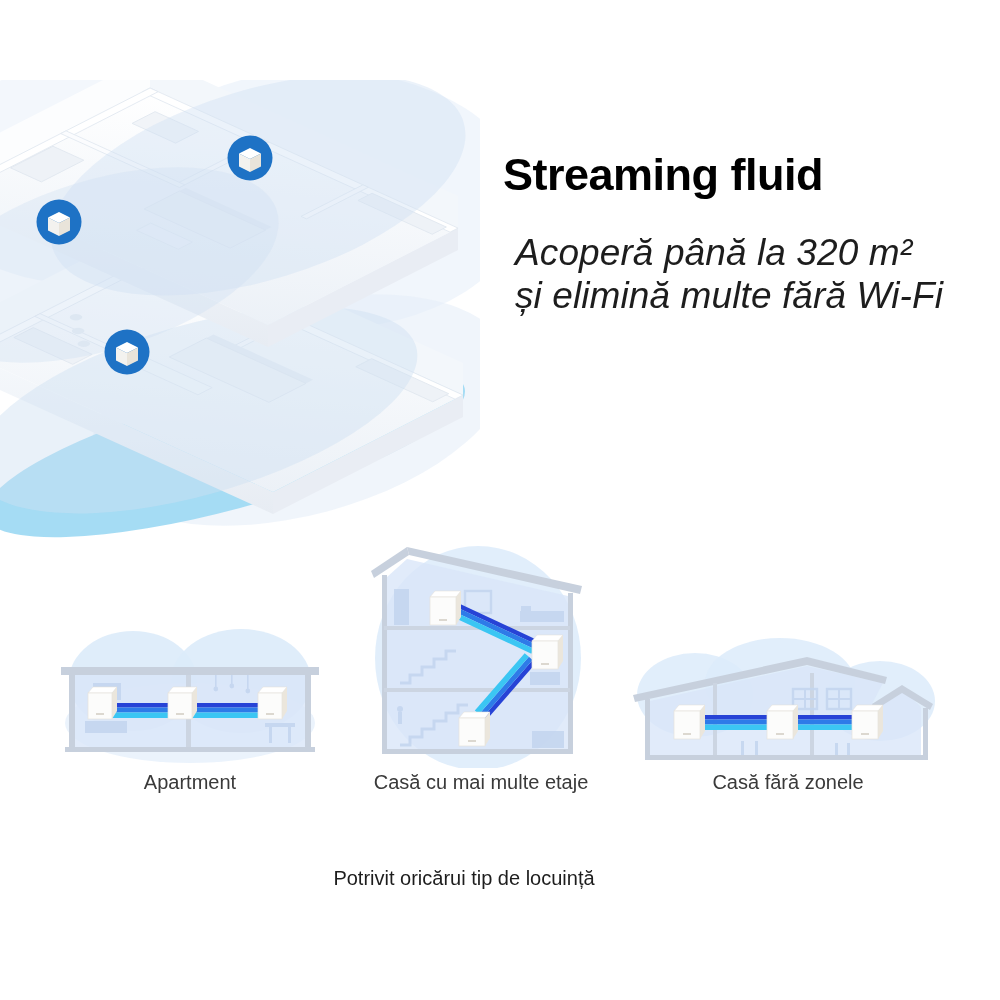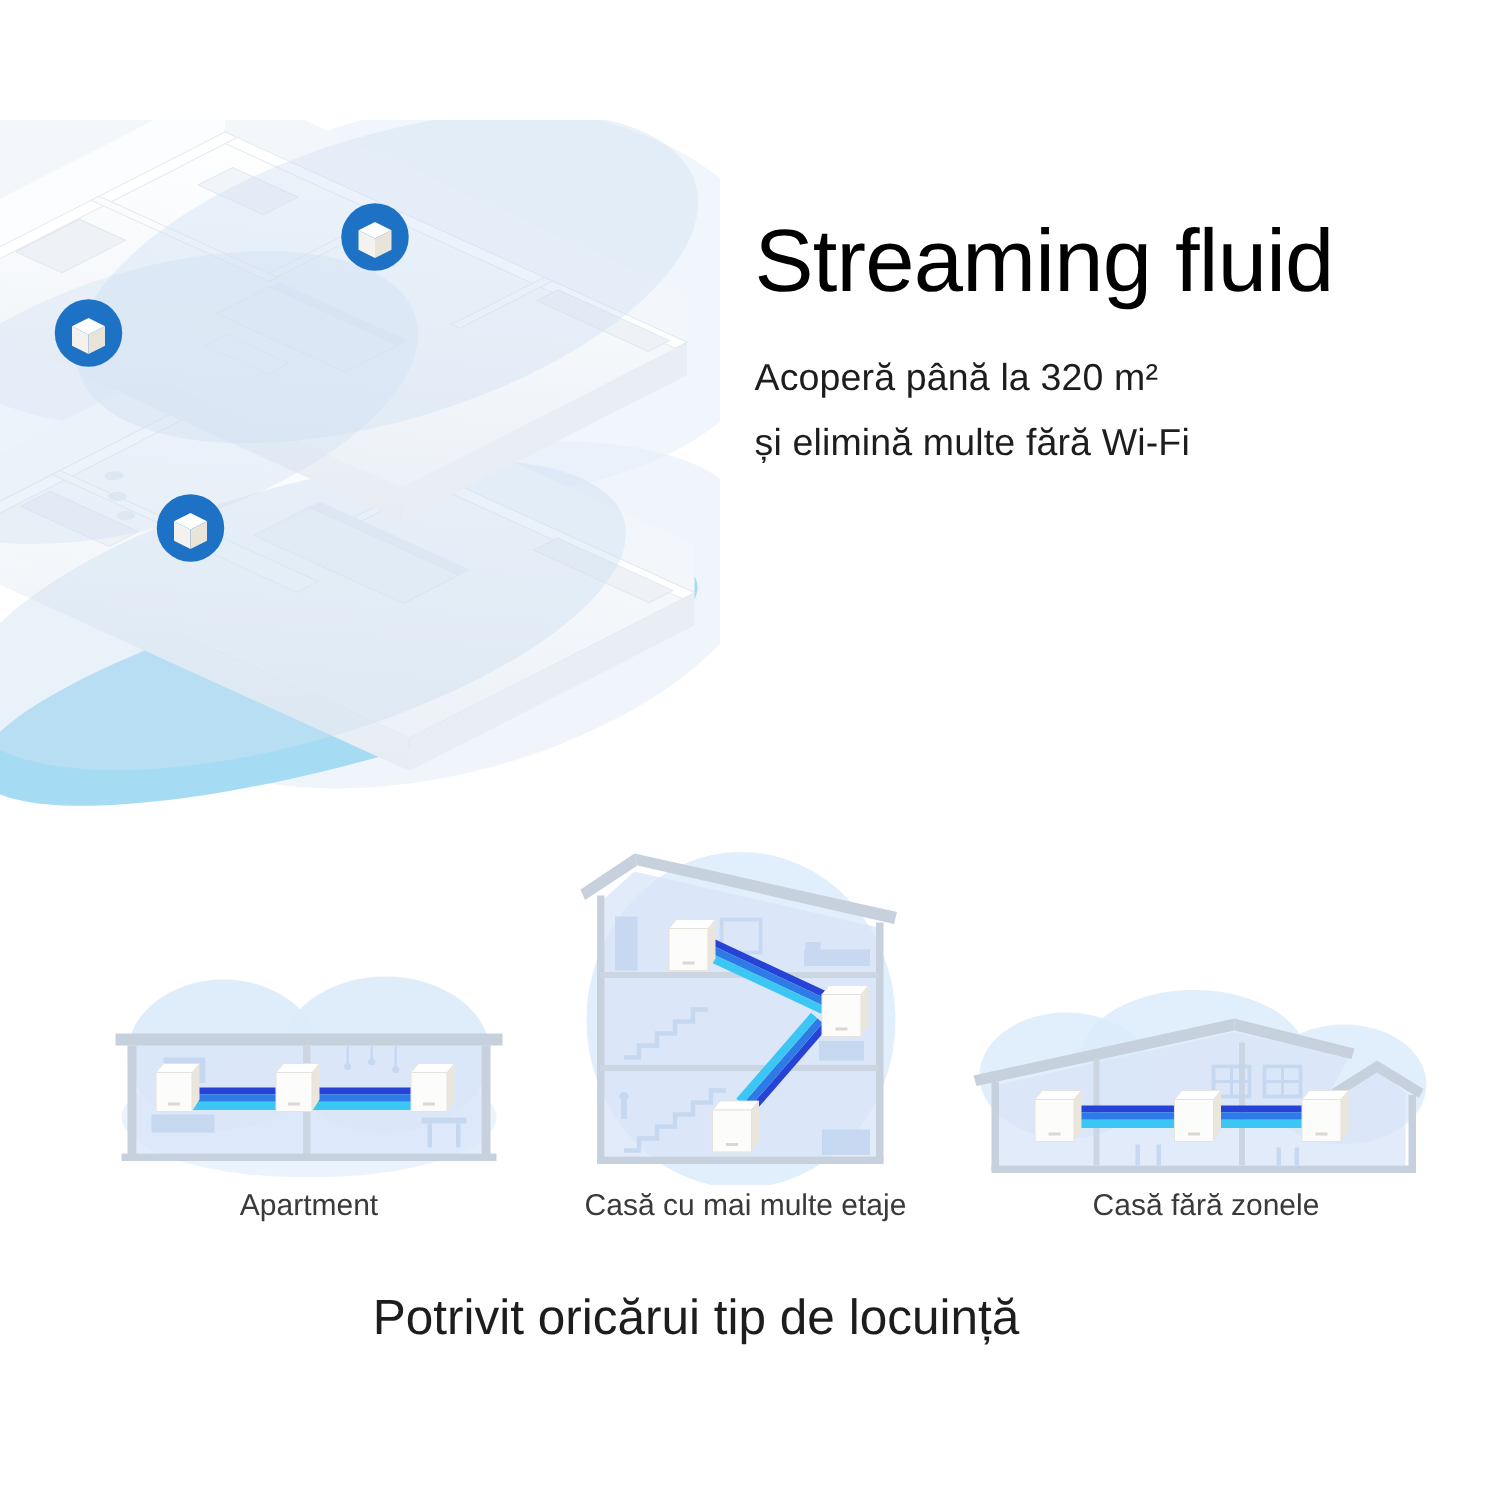--- a/index.html
+++ b/index.html
@@ -3,44 +3,45 @@
 <meta charset="utf-8">
 <style>
   html,body{margin:0;padding:0;background:#ffffff;}
   .canvas{
     position:relative;width:1000px;height:1000px;background:#ffffff;overflow:hidden;
     font-family:"Liberation Sans","DejaVu Sans",sans-serif;
   }
   .hero-illo{position:absolute;left:0;top:80px;width:480px;height:480px;}
   .hero-text{position:absolute;left:503px;top:146px;width:470px;}
   .hero-text h1{
-    margin:0;font-size:59px;line-height:57px;font-weight:400;color:#000000;
+    margin:0;font-size:45px;line-height:57px;font-weight:700;color:#000000;
     letter-spacing:-0.5px;
   }
   .hero-text h1 span{display:block;}
   .hero-text p{
-    margin:28px 0 0 0;font-size:25px;line-height:43px;font-weight:400;color:#1d1d1d;
+    margin:28px 0 0 12px;font-size:37px;line-height:43px;font-weight:400;color:#1d1d1d;
     letter-spacing:0.1px;
+    font-style:italic;
   }
   .hero-text p span{display:block;}
-  .homes{position:absolute;left:0;top:555px;width:806px;height:300px;margin-left:16px;}
+  .homes{position:absolute;left:0;top:533px;width:806px;height:300px;}
   .illo{position:absolute;}
   .illo-apartment{left:55px;top:90px;width:270px;height:140px;}
   .illo-multistory{left:370px;top:0px;width:220px;height:235px;}
   .illo-ranch{left:625px;top:100px;width:310px;height:135px;}
   .home-label{
     position:absolute;top:237px;width:300px;text-align:center;
     font-size:20px;line-height:24px;color:#3a3a3a;
   }
   .home-label-1{left:40px;}
   .home-label-2{left:331px;text-align:center;}
   .home-label-3{left:638px;}
   .footer-caption{
     position:absolute;left:0;top:860px;width:928px;text-align:center;
-    font-size:33px;line-height:36px;color:#1d1d1d;
+    font-size:20px;line-height:36px;color:#1d1d1d;
   }
 </style>
 </head>
 <body>
 
 <div class="canvas">
 
   <svg class="hero-illo" viewBox="0 0 480 480" aria-hidden="true">
     <defs>
       <linearGradient id="plateG" x1="0" y1="0" x2="1" y2="1">

